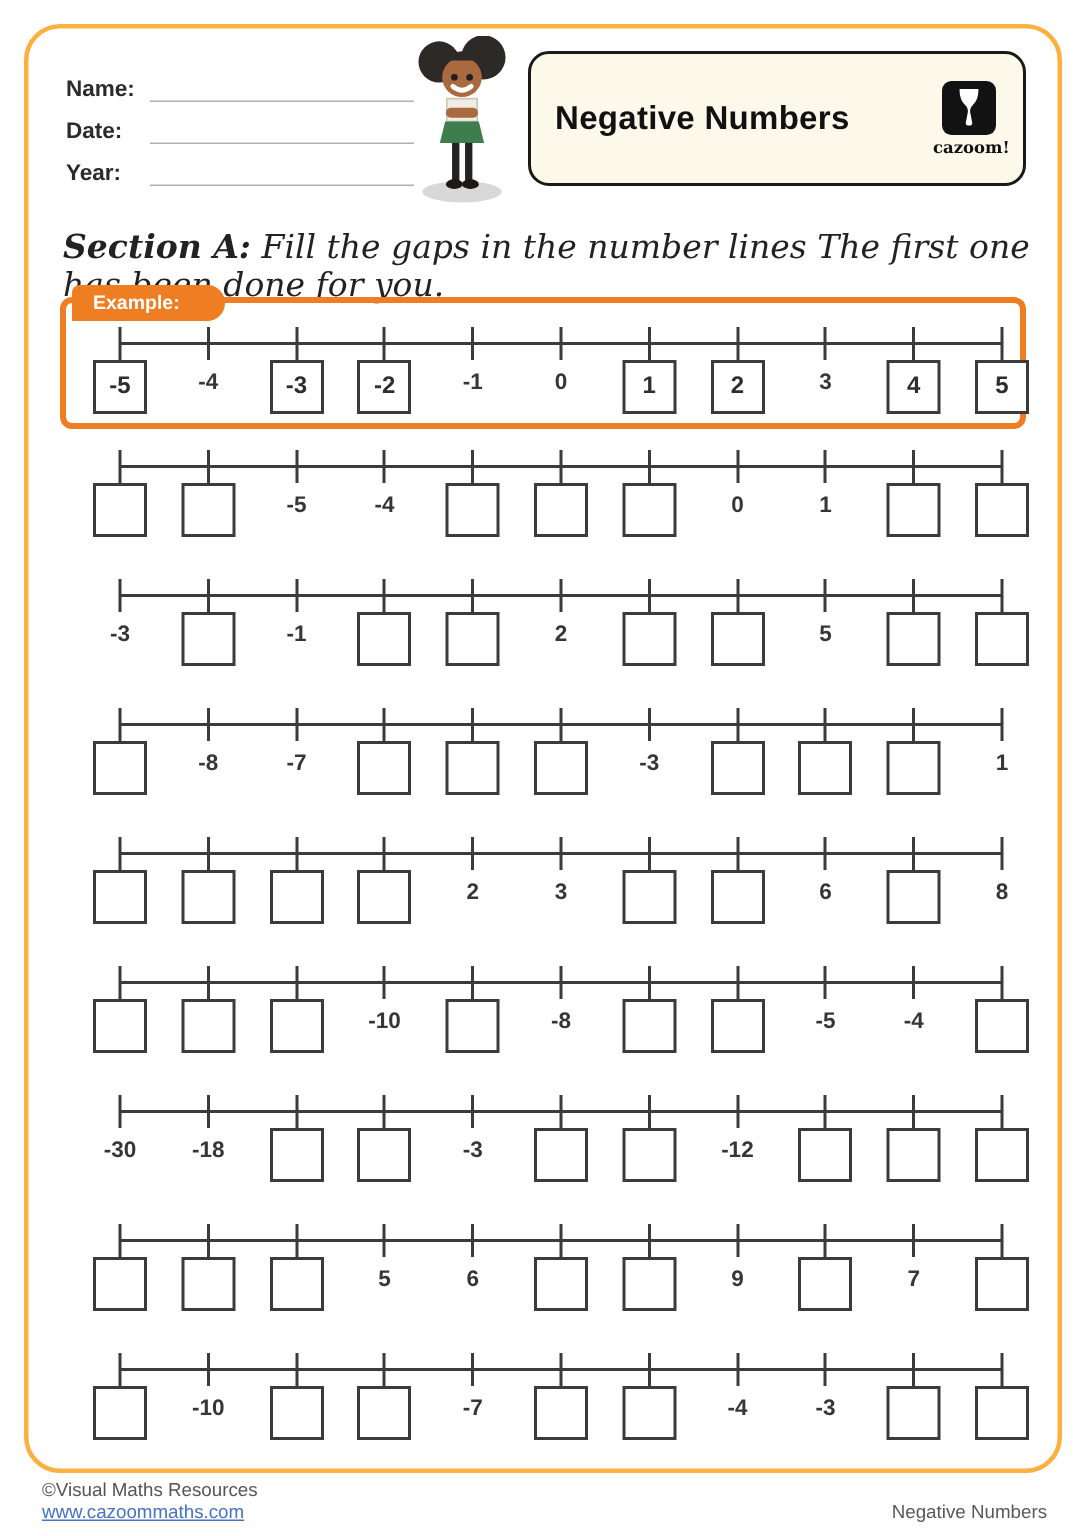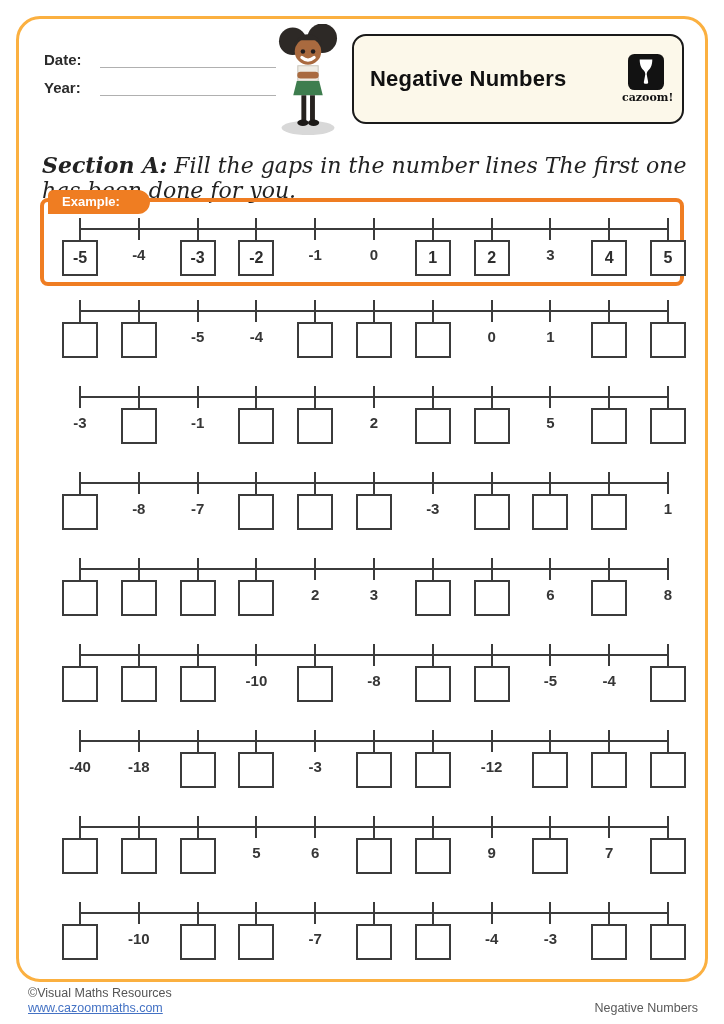--- a/index.html
+++ b/index.html
@@ -47,20 +47,24 @@
   .footer-left{position:absolute;left:28px;top:986px;font-size:12.5px;color:#555;line-height:15px;}
   .footer-link{color:var(--link);text-decoration:underline;cursor:pointer;}
   .footer-right{position:absolute;right:26px;top:1001px;font-size:12.5px;color:#595959;}
 </style>
 </head>
 <body style="--gold: #FBB040; --orange: #EF7D22; --ink: #3B3B3B; --link: #4472C4; --cream: #FCF8EA;">
 
 <div class="page-border"></div>
 
 <div class="fields">
+  <div class="field">
+    <span class="field-label">Name:</span>
+    <span class="field-line"></span>
+  </div>
   <div class="field">
     <span class="field-label">Date:</span>
     <span class="field-line"></span>
   </div>
   <div class="field">
     <span class="field-label">Year:</span>
     <span class="field-line"></span>
   </div>
 </div>
 
@@ -248,21 +252,21 @@
       <div class="nl-tick" style="left: 501.4px;"></div>
       <div class="nl-label" style="left: 473.4px;">-5</div>
       <div class="nl-tick" style="left: 560.2px;"></div>
       <div class="nl-label" style="left: 532.2px;">-4</div>
       <div class="nl-tick" style="left: 619px;"></div>
       <div class="nl-box" style="left: 602px;"></div>
     </div>
     <div class="numline">
       <div class="nl-rule" style="left: 32px; width: 588px;"></div>
       <div class="nl-tick" style="left: 31px;"></div>
-      <div class="nl-label" style="left: 3px;">-40</div>
+      <div class="nl-label" style="left: 3px;">-30</div>
       <div class="nl-tick" style="left: 89.8px;"></div>
       <div class="nl-label" style="left: 61.8px;">-18</div>
       <div class="nl-tick" style="left: 148.6px;"></div>
       <div class="nl-box" style="left: 131.6px;"></div>
       <div class="nl-tick" style="left: 207.4px;"></div>
       <div class="nl-box" style="left: 190.4px;"></div>
       <div class="nl-tick" style="left: 266.2px;"></div>
       <div class="nl-label" style="left: 238.2px;">-3</div>
       <div class="nl-tick" style="left: 325px;"></div>
       <div class="nl-box" style="left: 308px;"></div>

